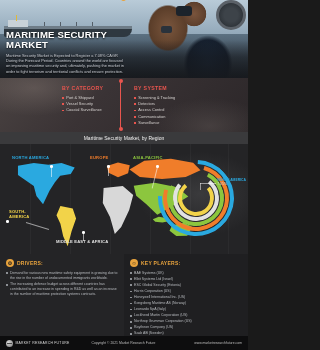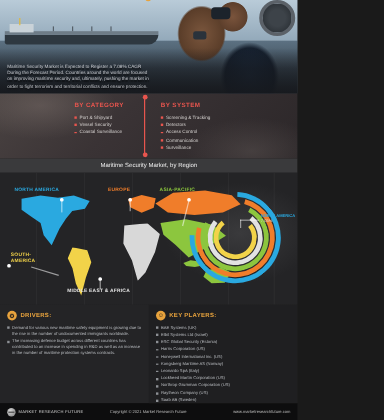--- a/index.html
+++ b/index.html
@@ -271,20 +271,21 @@
 
   <div class="sailor">
     <div class="headset"></div>
     <div class="binoc"></div>
     <div class="watch"></div>
   </div>
 
   <div class="hero-fade"></div>
 
   <div class="hero-text">
+    <div class="hero-title">MARITIME SECURITY MARKET</div>
     <div class="hero-desc">Maritime Security Market is Expected to Register a 7.08% CAGR During the Forecast Period. Countries around the world are focused on improving maritime security and, ultimately, pushing the market in order to fight terrorism and territorial conflicts and ensure protection.</div>
   </div>
 </div>
 
 <div class="band">
   <div class="band-col left">
     <div class="band-h">BY CATEGORY</div>
     <div class="band-li">
       <span class="sq"></span>
       <span>Port &amp; Shipyard</span>

